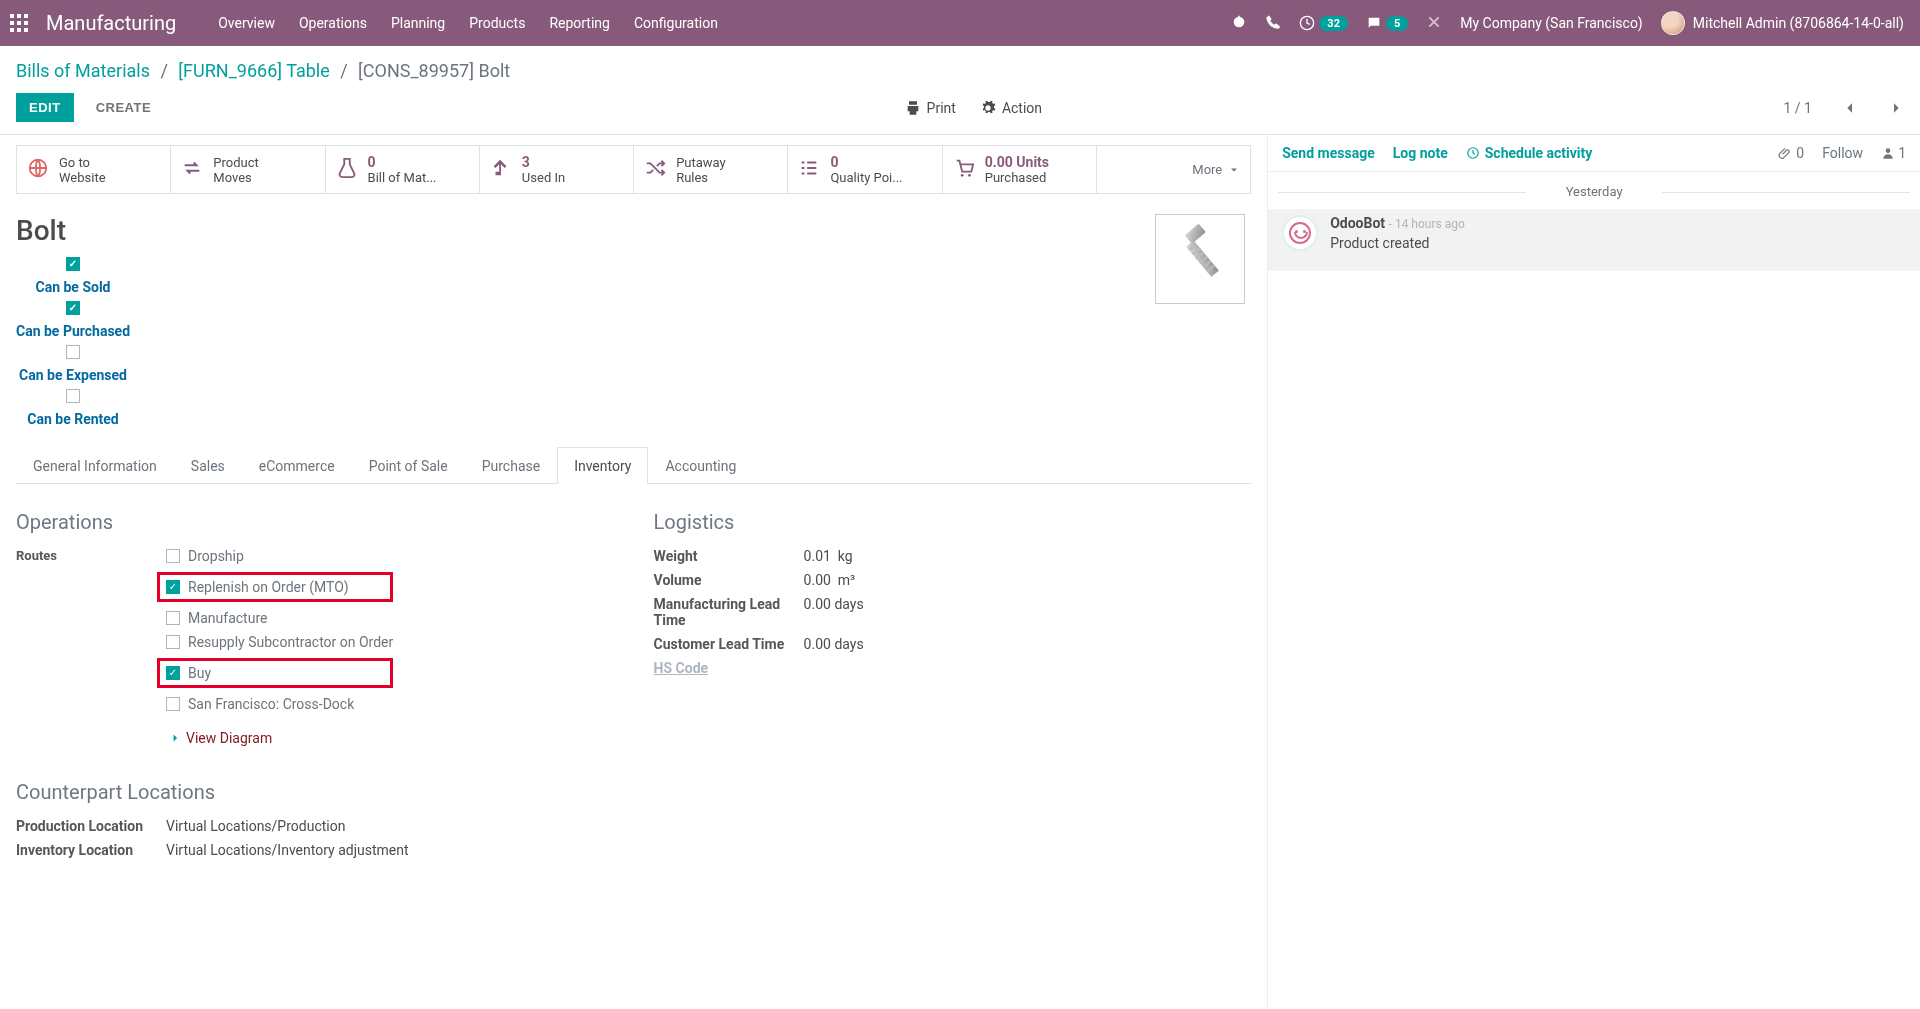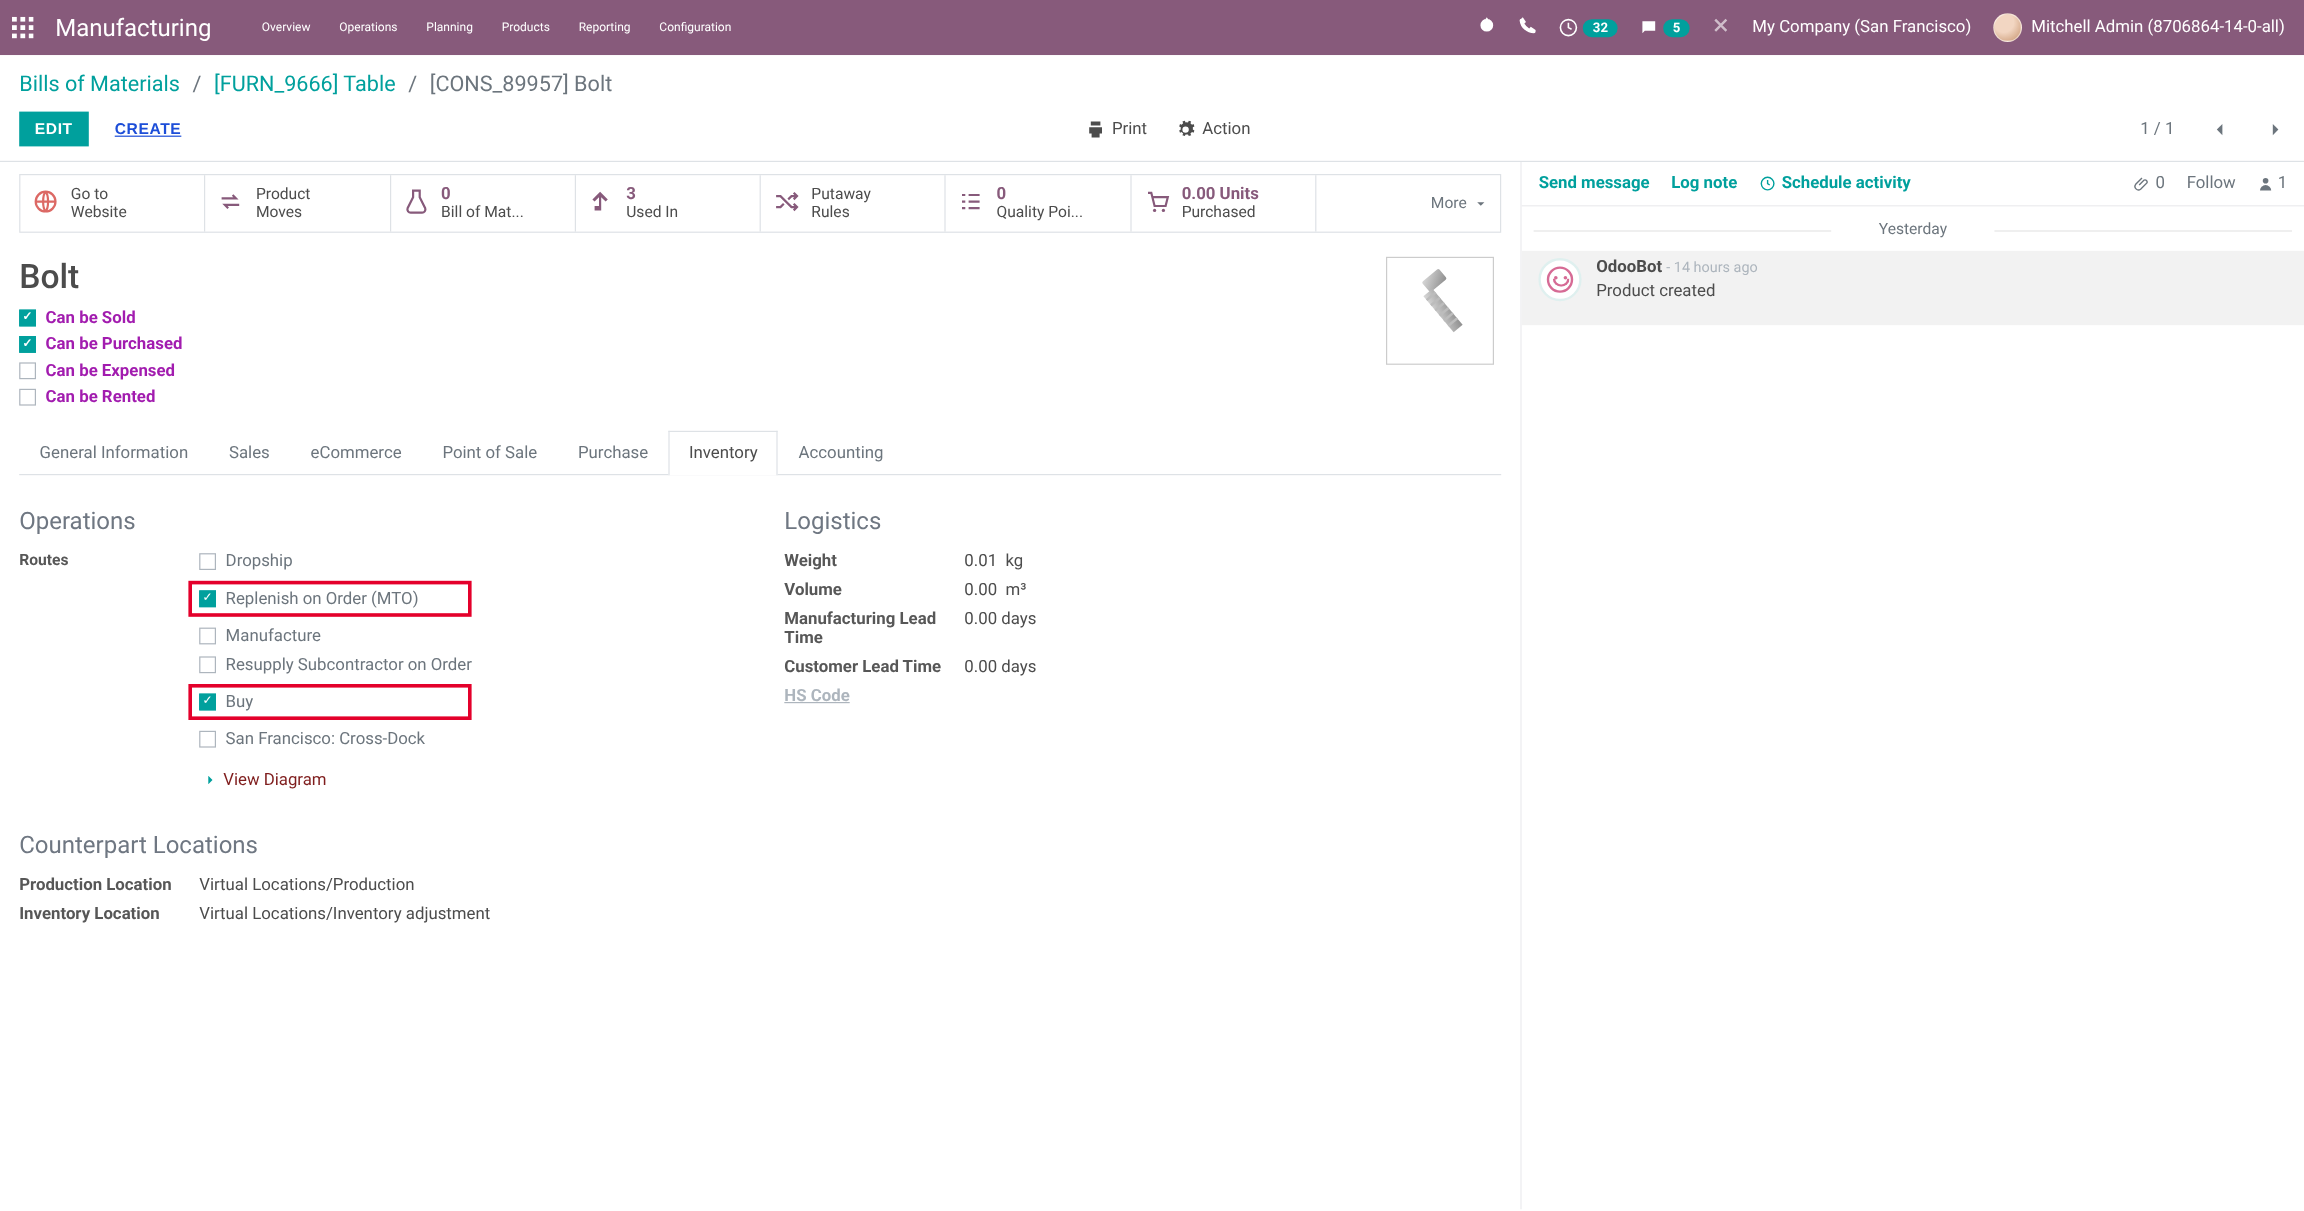--- a/index.html
+++ b/index.html
@@ -18,21 +18,21 @@
     height: 46px;
     display: flex;
     align-items: center;
     padding: 0 16px 0 10px;
     gap: 14px;
   }
   .topnav .apps { width: 22px; display: inline-flex; align-items: center; cursor: pointer; }
   .topnav .apps svg { width: 18px; height: 18px; fill: #fff; }
   .topnav .brand { font-size: 20px; color: #fff; margin-right: 28px; }
   .topnav .menu { display: flex; gap: 24px; }
-  .topnav .menu a { color: #fff; font-size: 10px; cursor: pointer; }
+  .topnav .menu a { color: #fff; font-size: 14px; cursor: pointer; }
   .topnav .spacer { flex: 1; }
   .topnav .right { display: flex; align-items: center; gap: 18px; font-size: 14px; }
   .topnav .badge { display: inline-flex; align-items: center; gap: 4px; cursor: pointer; }
   .topnav .pill { background:#00a09d; color:#fff; border-radius:10px; padding:1px 8px; font-size:11px; font-weight:700;}
   .topnav .pill.msg { background:#00a09d;}
   .topnav .user { display:flex; align-items:center; gap:8px; cursor:pointer;}
   .topnav .avatar { width:24px;height:24px;border-radius:50%;background: radial-gradient(circle at 35% 30%, #f2d6c2 40%, #d4a989 80%); border:1px solid rgba(255,255,255,.5);}
   .topnav svg.ic {width:16px;height:16px;fill:#fff;}
   .topnav .x-icon { opacity:.6; cursor:pointer;}
 
@@ -40,21 +40,21 @@
   .ctrlbar {
     border-bottom: 1px solid #dee2e6;
     background: #fff;
   }
   .breadcrumb { padding: 14px 16px 6px; font-size: 18px; color:#6c757d;}
   .breadcrumb a { color:#00a09d; cursor:pointer;}
   .breadcrumb .sep { color:#6c757d; padding:0 6px; }
   .ctrlbar-row { display:flex; align-items:center; padding:6px 16px 12px; gap:10px;}
   .btn { border:1px solid transparent; padding:6px 12px; font-size:13px; cursor:pointer; letter-spacing:.5px;}
   .btn-primary { background:#00a09d; color:#fff; font-weight:700;}
-  .btn-link { background:transparent; color:#1d4ed8; border:none; font-weight:700;text-decoration:underline;}
+  .btn-link { background:transparent; color:#737373; border:none; font-weight:700;}
   .ctrl-mid { margin-left:auto; display:flex; align-items:center; gap:24px; color:#4c4c4c;}
   .ctrl-mid .tool { display:flex; align-items:center; gap:6px; cursor:pointer; font-size:14px;}
   .ctrl-right { margin-left:auto; display:flex; align-items:center; gap:30px; color:#6c757d; font-size:14px;}
   .chev { width:16px;height:16px;fill:#6c757d; cursor:pointer;}
 
   
   .layout { display:flex; height: calc(100vh - 46px - 90px); }
   .main { flex:0 0 66%; max-width:66%; padding:0 0 0 16px; overflow-y:auto; position:relative;}
   .chatter { flex:1; border-left:1px solid #ebecee; min-width:0;}
 
@@ -74,21 +74,21 @@
   .form-body { padding:20px 16px 40px 0; }
   .title-row { display:flex; align-items:flex-start; justify-content:space-between;}
   h1.prod-title { font-size:28px; color:#4c4c4c; font-weight:500;}
   .thumb { width:90px; height:90px; border:1px solid #ccc; background:#fff; display:flex; align-items:center; justify-content:center; margin-right:6px;}
   .thumb svg { width:70px; height:70px;}
   .flags { margin-top:10px; display:flex; flex-direction:column; gap:6px;}
   .flag { display:flex; align-items:center; gap:8px; font-size:14px;}
   .chk { width:14px; height:14px; border:1px solid #adb5bd; display:inline-flex; align-items:center; justify-content:center;}
   .chk.on { background:#00a09d; border-color:#00a09d; }
   .chk.on::after { content:"✓"; color:#fff; font-size:10px; line-height:1;}
-  .flag.bold { font-weight:700; color:#a21caf;}
+  .flag.bold { font-weight:700; color:#0369a1;flex-direction:column;}
 
   
   .tabs { display:flex; border-bottom:1px solid #dee2e6; margin-top:20px;}
   .tab { padding:10px 16px; border:1px solid transparent; border-bottom:none; margin-bottom:-1px; color:#6c757d; cursor:pointer; font-size:14px;}
   .tab.active { border-color:#dee2e6; background:#fff; color:#4c4c4c;}
 
   
   .tab-content { display:flex; gap:40px; padding-top:26px;}
   .col { flex:1;}
   h2.sectitle { color:#6f7782; font-weight:400; font-size:20px; margin-bottom:14px;}

